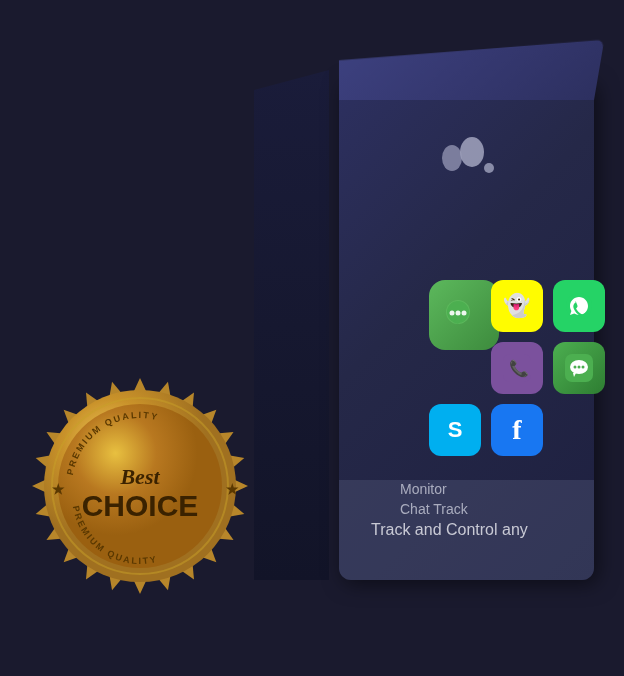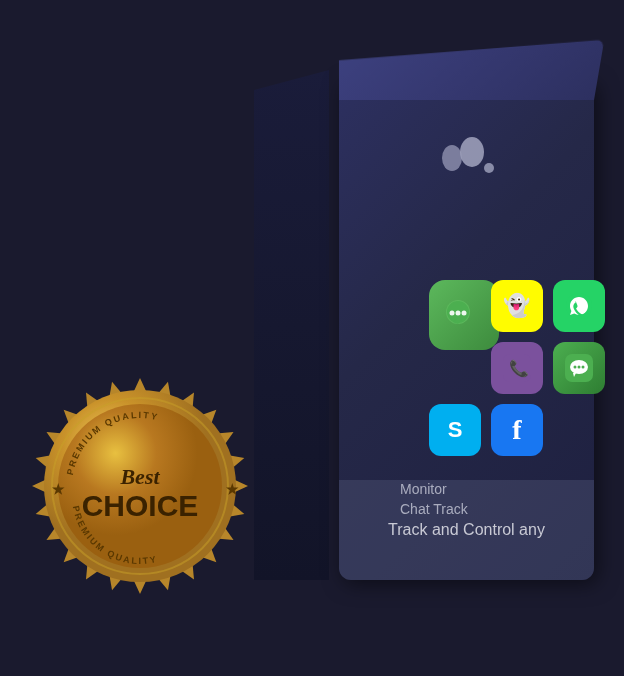--- a/index.html
+++ b/index.html
@@ -118,21 +118,20 @@
     .box-bottom-section {
       position: absolute;
       bottom: 0;
       left: 0;
       right: 0;
       height: 100px;
       background: rgba(100, 105, 140, 0.3);
       border-radius: 0 0 12px 12px;
       display: flex;
       align-items: center;
-      justify-content: center;
       padding: 32px;
     }
 
     .bottom-text {
       color: #c8c9d4;
       font-size: 16px;
       text-align: center;
       line-height: 1.5;
     }
 

